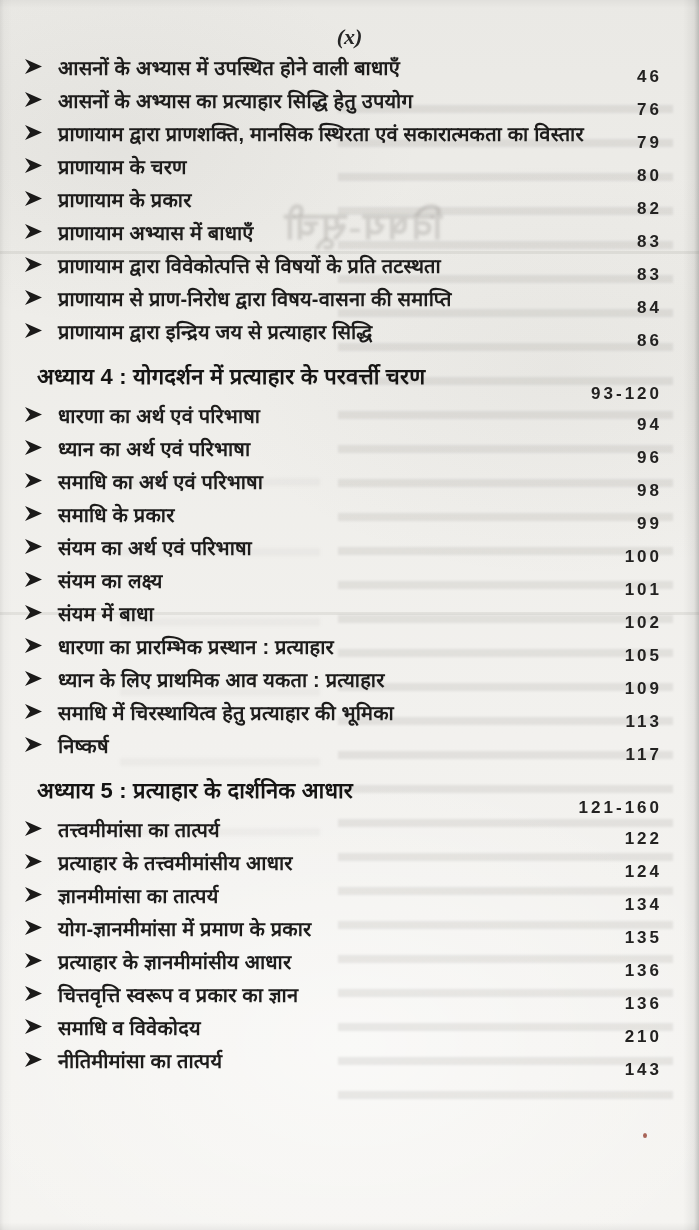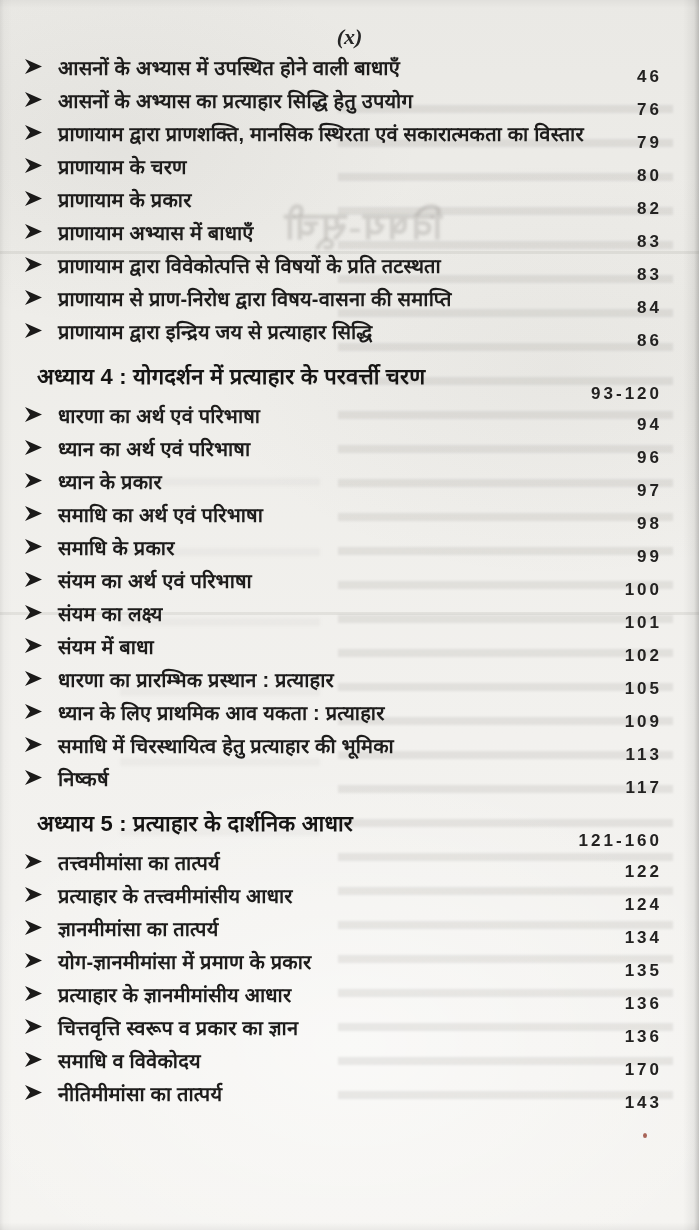--- a/index.html
+++ b/index.html
@@ -198,29 +198,20 @@
     </span>
     <span class="label">ध्यान का अर्थ एवं परिभाषा</span>
     <span class="num">96</span>
   </div>
       <div class="row entry">
     <span class="bullet">
       <svg width="17" height="15" viewBox="0 0 17 15">
         <path d="M0,0 L17,7.5 L0,15 L5,7.5 Z" fill="#1b1a19"></path>
       </svg>
     </span>
-    <span class="label">ध्यान के प्रकार</span>
-    <span class="num">97</span>
-  </div>
-      <div class="row entry">
-    <span class="bullet">
-      <svg width="17" height="15" viewBox="0 0 17 15">
-        <path d="M0,0 L17,7.5 L0,15 L5,7.5 Z" fill="#1b1a19"></path>
-      </svg>
-    </span>
     <span class="label">समाधि का अर्थ एवं परिभाषा</span>
     <span class="num">98</span>
   </div>
       <div class="row entry">
     <span class="bullet">
       <svg width="17" height="15" viewBox="0 0 17 15">
         <path d="M0,0 L17,7.5 L0,15 L5,7.5 Z" fill="#1b1a19"></path>
       </svg>
     </span>
     <span class="label">समाधि के प्रकार</span>
@@ -348,21 +339,21 @@
     <span class="label">चित्तवृत्ति स्वरूप व प्रकार का ज्ञान</span>
     <span class="num">136</span>
   </div>
       <div class="row entry">
     <span class="bullet">
       <svg width="17" height="15" viewBox="0 0 17 15">
         <path d="M0,0 L17,7.5 L0,15 L5,7.5 Z" fill="#1b1a19"></path>
       </svg>
     </span>
     <span class="label">समाधि व विवेकोदय</span>
-    <span class="num">170</span>
+    <span class="num">210</span>
   </div>
       <div class="row entry">
     <span class="bullet">
       <svg width="17" height="15" viewBox="0 0 17 15">
         <path d="M0,0 L17,7.5 L0,15 L5,7.5 Z" fill="#1b1a19"></path>
       </svg>
     </span>
     <span class="label">नीतिमीमांसा का तात्पर्य</span>
     <span class="num">143</span>
   </div>

